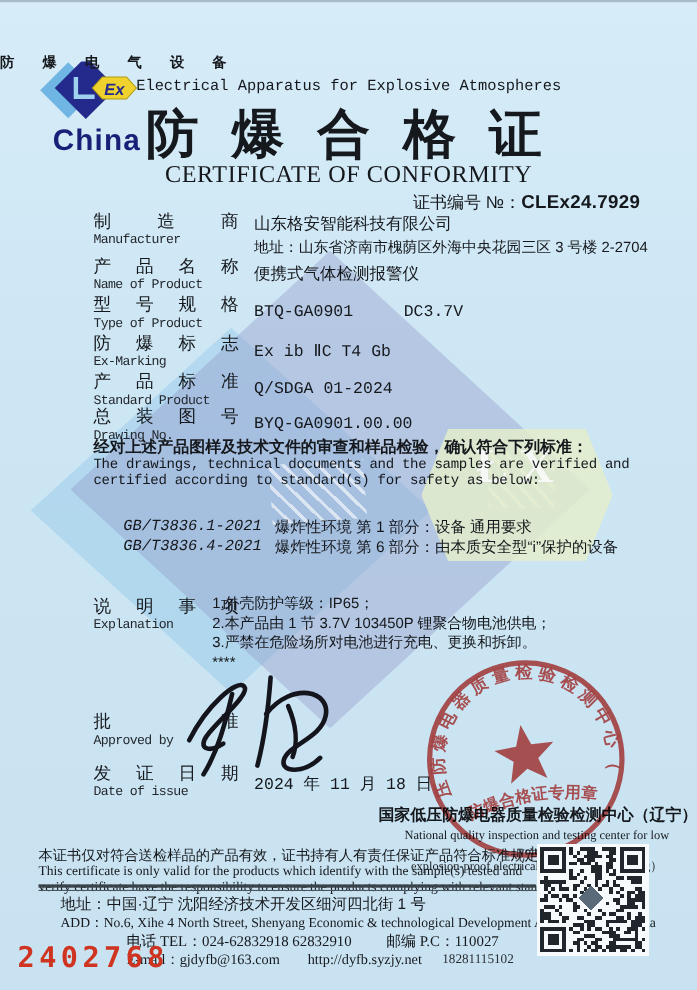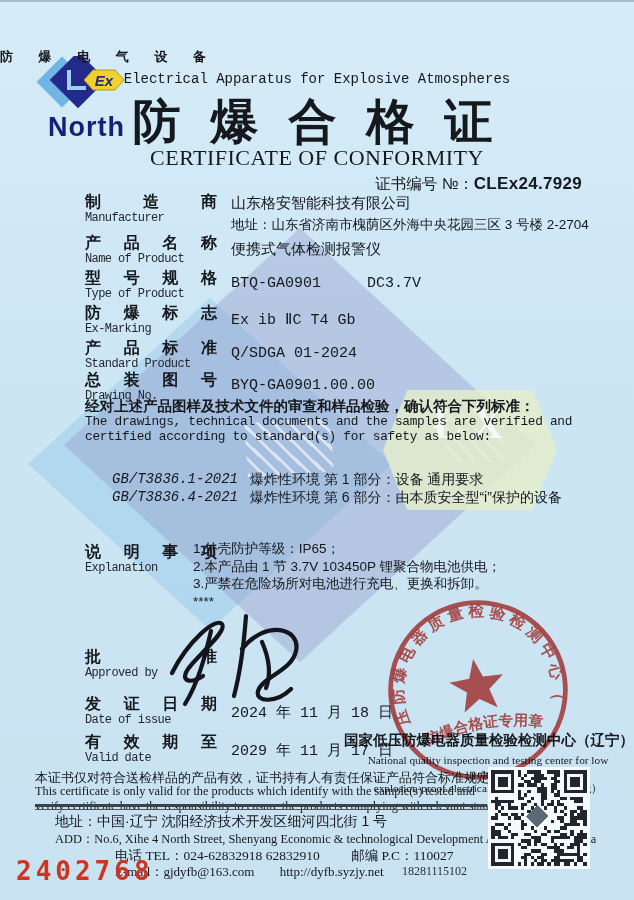--- a/index.html
+++ b/index.html
@@ -34,21 +34,21 @@
   .cert-no{right:52px;top:174px;font-size:15.5px;}
   .cert-no b{font-size:17px;letter-spacing:.3px;}
 
   
   .logo-svg{left:36px;top:56px;}
   .logo-word{left:48px;top:112px;font-size:27px;font-weight:bold;color:#171f76;letter-spacing:1px;}
 
   
   .frow{left:85px;width:520px;display:flex;}
   .flabel{width:132px;flex:0 0 132px;}
-  .flabel .cn{font-size:16px;font-weight:bold;text-align:justify;text-align-last:justify;line-height:18px;}
+  .flabel .cn{font-size:16px;font-weight:normal;text-align:justify;text-align-last:justify;line-height:18px;}
   .flabel .en{font-family:"Liberation Mono",monospace;font-size:12px;letter-spacing:-.6px;line-height:14px;color:#23272c;}
   .fval{margin-left:14px;font-family:"Liberation Mono",monospace;font-size:15px;padding-top:1px;}
   .fval .v-extra{margin-left:46px;}
   .fval .sub{font-size:13.5px;margin-top:3px;font-family:"Liberation Sans",sans-serif;}
 
   
   .verify-cn{left:85px;top:397px;font-size:14.5px;font-weight:bold;}
   .verify-en{left:85px;top:414px;font-family:"Liberation Mono",monospace;font-size:12.8px;line-height:15px;letter-spacing:-.3px;}
   .std-row{left:112px;width:500px;display:flex;font-size:14px;line-height:17px;}
   .std-code{font-family:"Liberation Mono",monospace;flex:0 0 138px;font-style:italic;}
@@ -95,21 +95,21 @@
   <div class="abs wm wm-hex"></div>
   <div class="abs wm wm-hex-letters">ŁX</div>
 
   <svg class="abs logo-svg" width="92" height="58" viewBox="0 0 92 58">
     <rect x="8" y="8" width="36" height="36" transform="rotate(45 26 26)" fill="#6fb6e4"></rect>
     <rect x="22" y="4" width="40" height="40" transform="rotate(45 42 24)" fill="#232a8c"></rect>
     <path d="M33,14 L33,32 L50,32" stroke="#9fd2ef" stroke-width="4" fill="none"></path>
     <polygon points="57,14 79,14 88,24 79,34 57,34 48,24" fill="#efd22e" stroke="#b29a10" stroke-width="1"></polygon>
     <text x="68" y="30" text-anchor="middle" font-size="15" font-weight="bold" font-style="italic" fill="#232a8c">Ex</text>
   </svg>
-  <div class="abs logo-word">North</div>
+  <div class="abs logo-word">China</div>
 
   <div class="abs hdr-sub-cn">防 爆 电 气 设 备</div>
   <div class="abs hdr-sub-en">Electrical Apparatus for Explosive Atmospheres</div>
   <div class="abs hdr-title">防 爆 合 格 证</div>
   <div class="abs hdr-title-en">CERTIFICATE OF CONFORMITY</div>
   <div class="abs cert-no">
     <span>证书编号 №：</span><b>CLEx24.7929</b>
   </div>
 
   <div class="abs frow" style="top:193px">
@@ -200,27 +200,20 @@
       <path d="M104,39 C111,55 113,72 108,85"></path>
     </g>
   </svg>
 
   <div class="abs frow" style="top:695px">
     <div class="flabel">
         <div class="cn">发 证 日 期</div>
         <div class="en">Date of issue</div>
       </div>
     <div class="fval date-val" style="padding-top:8px"><span>2024 年 11 月 18 日</span></div>
-  </div>
-  <div class="abs frow" style="top:733px">
-    <div class="flabel">
-        <div class="cn">有 效 期 至</div>
-        <div class="en">Valid date</div>
-      </div>
-    <div class="fval date-val" style="padding-top:8px"><span>2029 年 11 月 17 日</span></div>
   </div>
 
   <div class="abs issuer">
     <div class="cn">国家低压防爆电器质量检验检测中心（辽宁）</div>
     <div class="en">
       <div>National quality inspection and testing center for low voltage</div>
       <div>explosion-proof electrical apparatus （Liaoning）</div>
     </div>
   </div>
 

